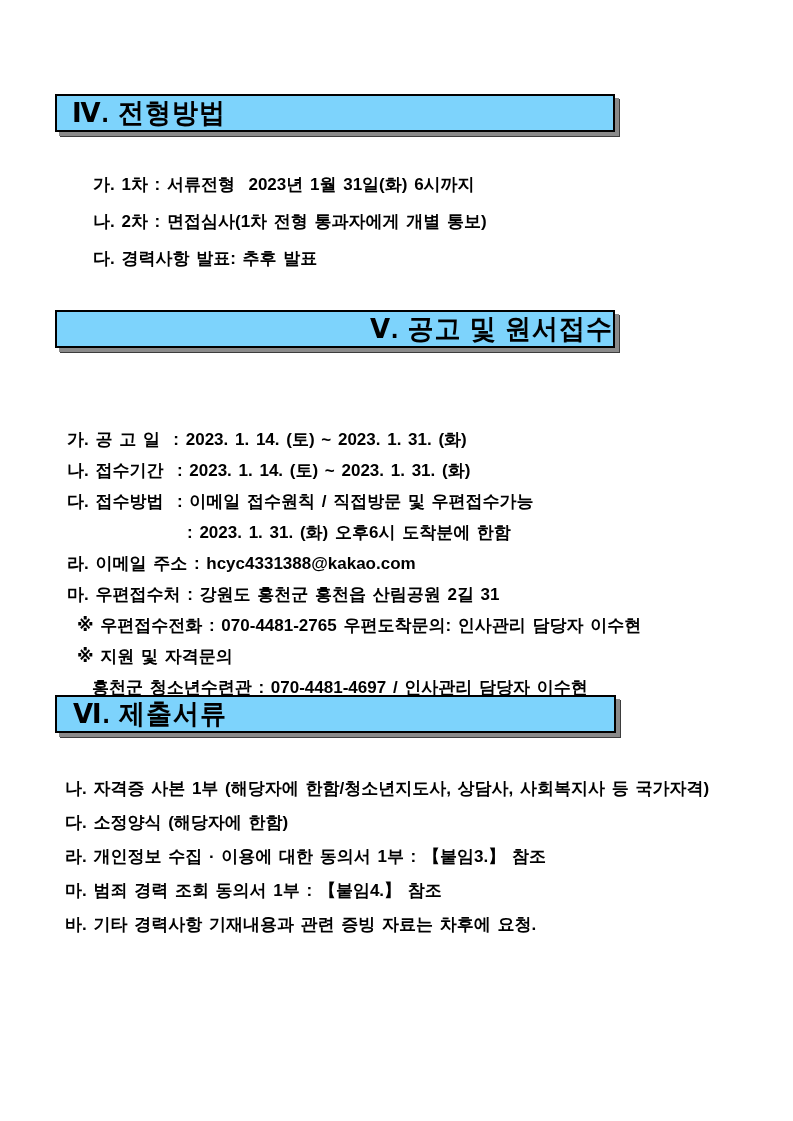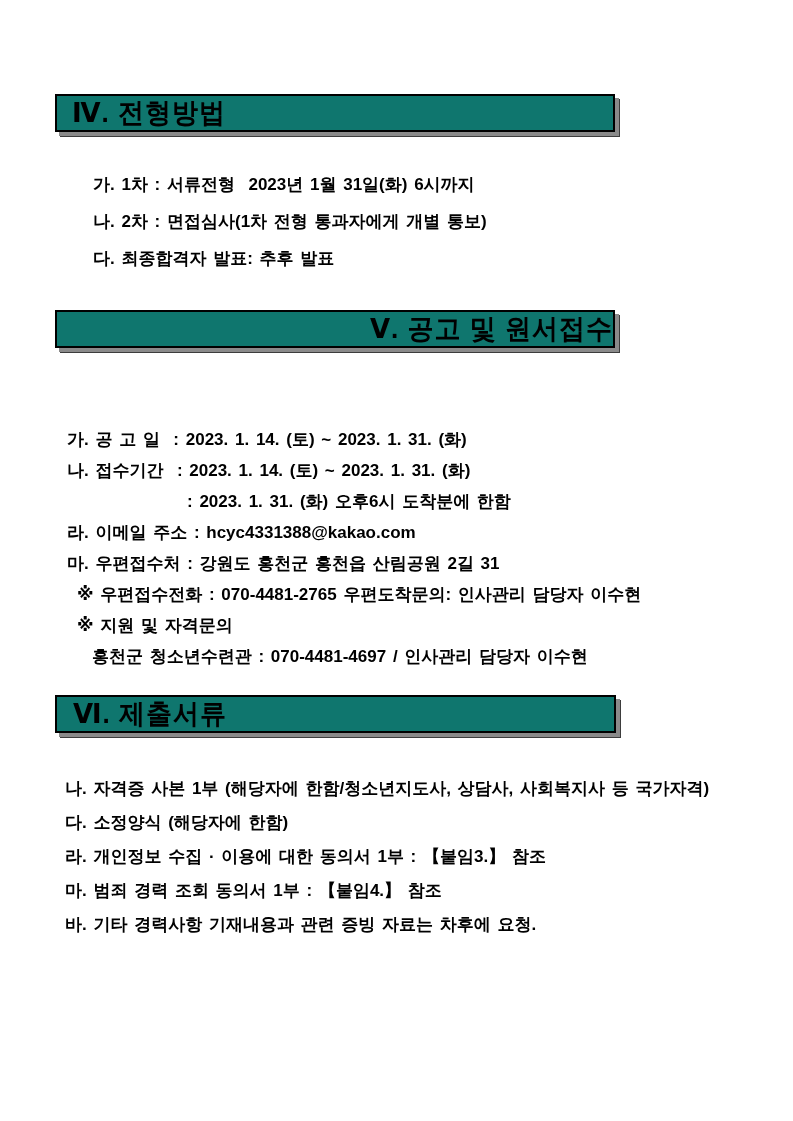--- a/index.html
+++ b/index.html
@@ -12,21 +12,21 @@
     overflow: hidden;
     font-family: "Liberation Sans", "DejaVu Sans", sans-serif;
     font-weight: 700;
     color: #000000;
   }
   .heading-box {
     position: absolute;
     left: 55px;
     width: 541px;
     height: 34px;
-    background: #0f766e;
+    background: #7dd3fc;
     border: 2px solid #000000;
     box-shadow: 4px 4px 0 #8a8a8a, 5px 5px 0 #3d3d3d;
     display: flex;
     align-items: center;
     padding-left: 15px;
     box-sizing: content-box;
   }
   .heading-box .heading-text {
     font-size: 26px;
     letter-spacing: 1px;
@@ -63,29 +63,30 @@
 <body>
 
 <div class="page">
 
   <div class="heading-box" id="box-sec4">
     <span class="heading-text">Ⅳ. 전형방법</span>
   </div>
   <div class="body-list" id="list-sec4">
     <div class="line">가. 1차 : 서류전형  2023년 1월 31일(화) 6시까지</div>
     <div class="line">나. 2차 : 면접심사(1차 전형 통과자에게 개별 통보)</div>
-    <div class="line">다. 최종합격자 발표: 추후 발표</div>
+    <div class="line">다. 경력사항 발표: 추후 발표</div>
   </div>
 
   <div class="heading-box" id="box-sec5">
     <span class="heading-text">Ⅴ. 공고 및 원서접수</span>
   </div>
   <div class="body-list" id="list-sec5">
     <div class="line">가. 공 고 일  : 2023. 1. 14. (토) ~ 2023. 1. 31. (화)</div>
     <div class="line">나. 접수기간  : 2023. 1. 14. (토) ~ 2023. 1. 31. (화)</div>
+    <div class="line">다. 접수방법  : 이메일 접수원칙 / 직접방문 및 우편접수가능</div>
     <div class="line cont">: 2023. 1. 31. (화) 오후6시 도착분에 한함</div>
     <div class="line">라. 이메일 주소 : hcyc4331388@kakao.com</div>
     <div class="line">마. 우편접수처 : 강원도 홍천군 홍천읍 산림공원 2길 31</div>
     <div class="line note">※ 우편접수전화 : 070-4481-2765 우편도착문의: 인사관리 담당자 이수현</div>
     <div class="line note">※ 지원 및 자격문의</div>
     <div class="line note2">홍천군 청소년수련관 : 070-4481-4697 / 인사관리 담당자 이수현</div>
   </div>
 
   <div class="heading-box" id="box-sec6">
     <span class="heading-text">Ⅵ. 제출서류</span>

